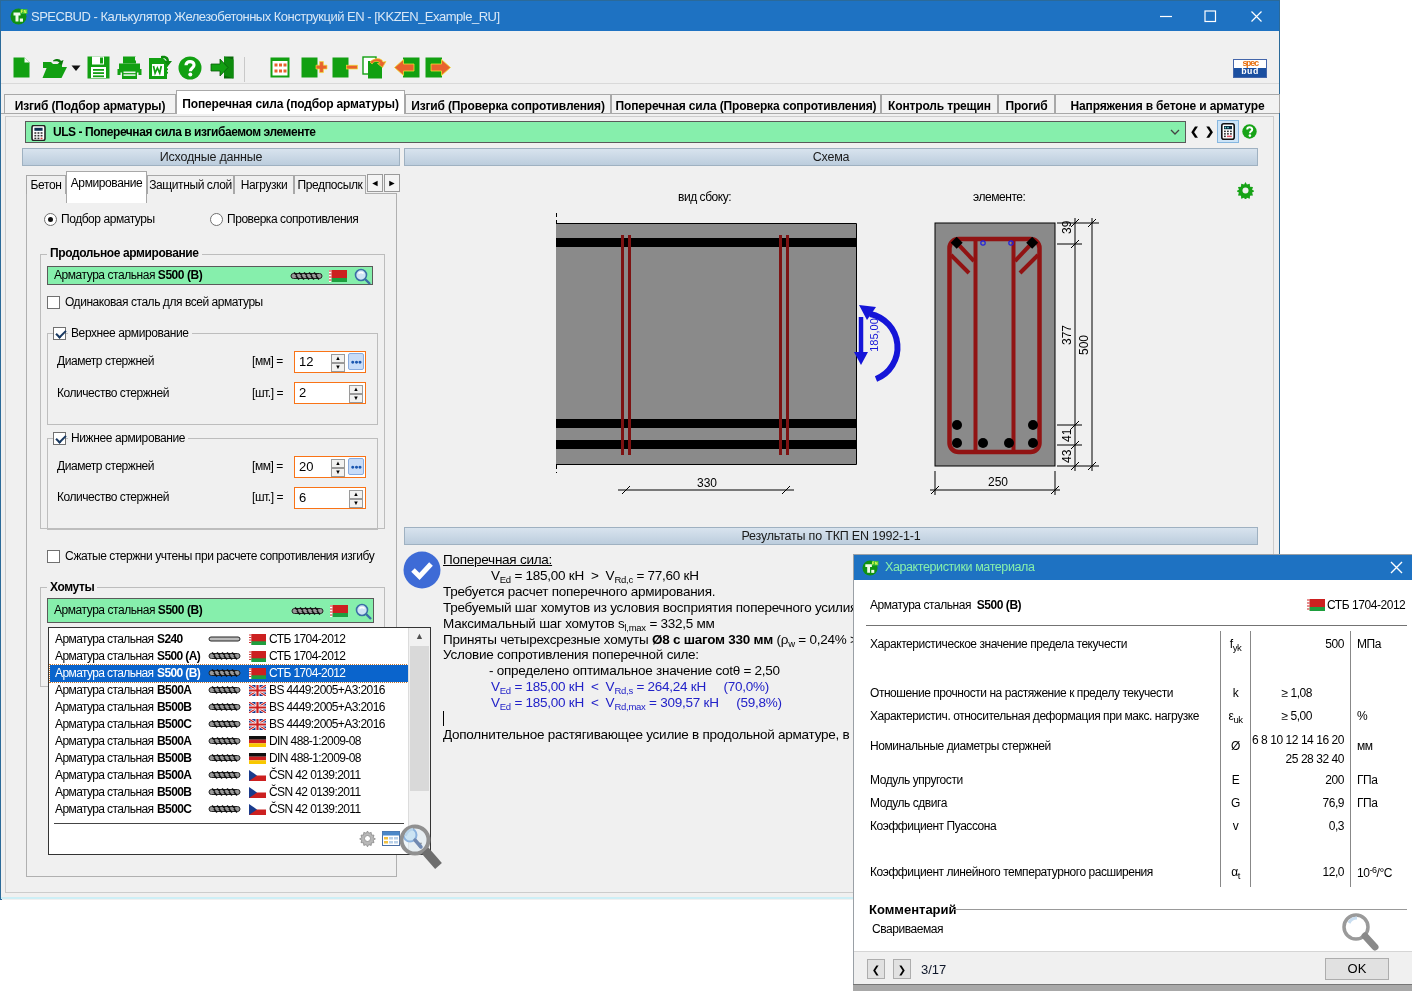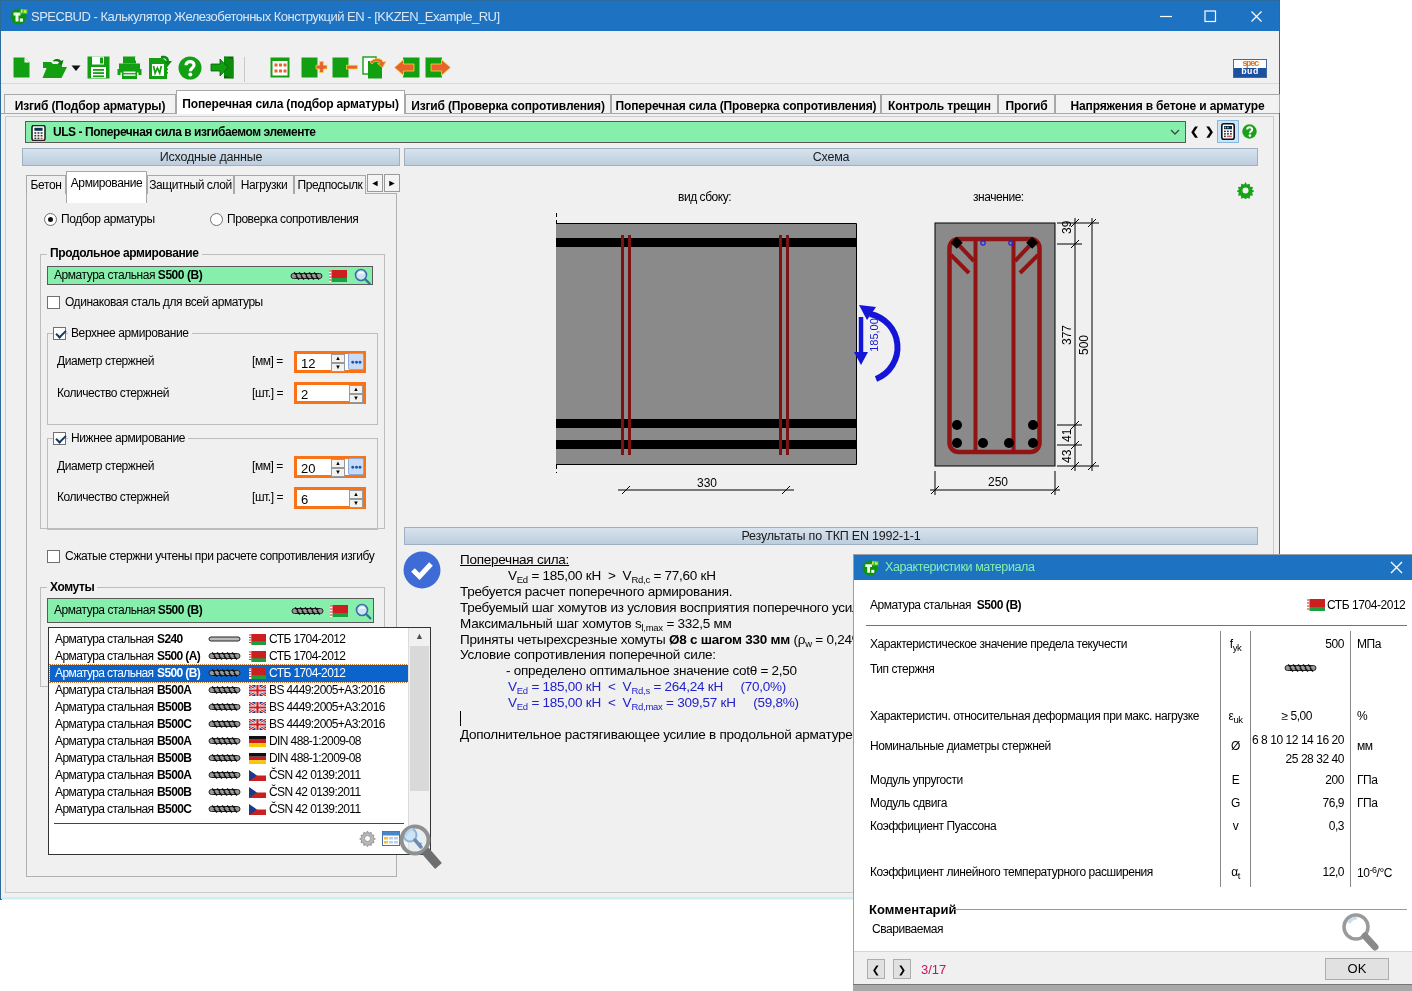--- a/index.html
+++ b/index.html
@@ -22,21 +22,21 @@
 .panelborder{position:absolute;border:1px solid #ccc;}
 .hdr{position:absolute;height:18px;background:linear-gradient(#d8e3ee,#bccddd);border:1px solid #9fb1c1;
  font-size:12.5px;letter-spacing:-0.2px;text-align:center;color:#1a1a1a;padding-top:1px;}
 .fs{position:absolute;border:1px solid #bdbdbd;}
 .fslabel{position:absolute;background:#f0f0f0;font-weight:bold;font-size:12px;letter-spacing:-0.4px;padding:0 3px;color:#000;}
 .txt{position:absolute;font-size:12px;letter-spacing:-0.45px;color:#000;white-space:nowrap;}
 .combo{position:absolute;background:#86efac;border:1px solid #5a5a5a;font-size:12px;letter-spacing:-0.45px;}
 .cb{position:absolute;width:13px;height:13px;background:#fff;border:1px solid #707070;}
 .radio{position:absolute;width:13px;height:13px;background:#fff;border:1px solid #707070;border-radius:50%;}
 .radio.sel:after{content:"";position:absolute;left:3px;top:3px;width:5px;height:5px;border-radius:50%;background:#111;}
-.spin{position:absolute;background:#fff;border:3px solid #f97316;font-size:13px;}
+.spin{position:absolute;background:#fff;border:1px solid #f97316;font-size:13px;}
 .sbtn{position:absolute;left:0;width:14px;height:9px;background:#f2f2f1;border:1px solid #9a9a9a;font-size:6px;color:#000;text-align:center;line-height:7px;}
 .dots{position:absolute;width:16px;height:17px;background:#c8dcf8;border:1px solid #88aadd;border-radius:2px;color:#1a56b0;font-weight:bold;font-size:7px;letter-spacing:-0.5px;text-align:center;line-height:15px;overflow:hidden;}
 sub{font-size:9.5px;vertical-align:-3px;line-height:0;display:inline-block;}
 .rtxt{position:absolute;font-size:13.5px;letter-spacing:-0.25px;color:#000;white-space:nowrap;}
 .blue{color:#2222c8;}
 .ltab{position:absolute;top:175px;height:19px;background:#f0f0f0;border:1px solid #a8a8a8;border-bottom:none;font-size:12px;letter-spacing:-0.4px;text-align:center;padding-top:2px;white-space:nowrap;overflow:hidden;}
 .ltab.active{top:171px;height:32px;background:#fff;padding-top:4px;z-index:3;}
 .cb.chk{background:#fff;}
 .cb.chk:after{content:"";position:absolute;left:1.5px;top:2px;width:8px;height:4px;border-left:2px solid #1a3a62;border-bottom:2px solid #1a3a62;transform:rotate(-45deg);}
 .drow{position:absolute;left:0;width:558px;height:20px;font-size:12px;letter-spacing:-0.45px;}
@@ -340,21 +340,21 @@
       <path d="M0 1 h2.5 M0 4 h2.5 M0 7 h2.5 M0 10 h2.5" stroke="#cc2020" stroke-width="1"></path>
     </svg>
  <svg class="abs" style="left:306px;top:3px" width="19" height="19" viewBox="0 0 19 19">
       <circle cx="8" cy="8" r="5.5" fill="#cfe4f4" stroke="#3a6ea5" stroke-width="1.6"></circle>
       <path d="M12 12 l5 5" stroke="#3a6ea5" stroke-width="2.4"></path>
       <path d="M5.5 6.5 a3.5 3.5 0 0 1 5 0" stroke="#fff" stroke-width="1.4" fill="none"></path>
     </svg>
 </div>
 
 <div class="txt" style="left:678px;top:190px">вид сбоку:</div>
-<div class="txt" style="left:973px;top:190px">значение:</div>
+<div class="txt" style="left:973px;top:190px">элементе:</div>
 <svg class="abs" style="left:1237px;top:182px" width="17" height="17" viewBox="0 0 17 17">
     <path fill="#17a317" d="M8.5 0 l1.4 2.6 2.9-0.9 0.2 3 3 0.2-0.9 2.9 2.6 1.4-2.6 1.4 0.9 2.9-3 0.2-0.2 3-2.9-0.9-1.4 2.6-1.4-2.6-2.9 0.9-0.2-3-3-0.2 0.9-2.9-2.6-1.4 2.6-1.4-0.9-2.9 3-0.2 0.2-3 2.9 0.9z"></path>
     <circle cx="8.5" cy="8.5" r="3" fill="#f0f0f0"></circle>
   </svg>
 <svg class="abs" style="left:540px;top:180px" width="380" height="330" viewBox="0 0 380 330">
  <line x1="16.5" y1="33" x2="16.5" y2="293" stroke="#000" stroke-width="1" stroke-dasharray="4 3"></line>
  <rect x="16" y="43" width="300" height="242" fill="#8a8a8a"></rect>
  <path d="M16 43.5 h300.5 v241 h-300.5" fill="none" stroke="#000" stroke-width="1"></path>
  <rect x="16" y="58" width="300" height="9" fill="#000"></rect>
  <rect x="16" y="239" width="300" height="9" fill="#000"></rect>
@@ -432,21 +432,21 @@
   <text transform="translate(168 175) rotate(-90)">500</text>
   <text x="68" y="306">250</text>
  </g>
 </svg>
 
 <div class="hdr" style="left:404px;top:527px;width:854px">Результаты по ТКП EN 1992-1-1</div>
 <svg class="abs" style="left:403px;top:551px" width="38" height="38" viewBox="0 0 38 38">
     <circle cx="19" cy="19" r="18.5" fill="#3e6bd6"></circle>
     <path d="M10 19 l6.5 6.5 L28 13" stroke="#fff" stroke-width="5" fill="none"></path>
   </svg>
-<div class="rtxt" style="left:460px;top:552px;line-height:15.9px">
+<div class="rtxt" style="left:443px;top:552px;line-height:15.9px">
 <span style="text-decoration:underline">Поперечная сила:</span><br>
 <span style="margin-left:48px">V<sub>Ed</sub> = 185,00 кН &nbsp;&gt;&nbsp; V<sub>Rd,c</sub> = 77,60 кН</span><br>
 Требуется расчет поперечного армирования.<br>
 Требуемый шаг хомутов из условия восприятия поперечного усилия s<sub>w</sub><br>
 Максимальный шаг хомутов s<sub>l,max</sub> = 332,5 мм<br>
 Приняты четырехсрезные хомуты <b>Ø8 с шагом 330 мм</b> (ρ<sub>w</sub> = 0,24% &gt;<br>
 Условие сопротивления поперечной силе:<br>
 <span style="margin-left:46px">- определено оптимальное значение cotθ = 2,50</span><br>
 <span class="blue" style="margin-left:48px">V<sub>Ed</sub> = 185,00 кН &nbsp;&lt;&nbsp; V<sub>Rd,s</sub> = 264,24 кН &nbsp;&nbsp;&nbsp;&nbsp;(70,0%)</span><br>
 <span class="blue" style="margin-left:48px">V<sub>Ed</sub> = 185,00 кН &nbsp;&lt;&nbsp; V<sub>Rd,max</sub> = 309,57 кН &nbsp;&nbsp;&nbsp;&nbsp;(59,8%)</span><br>
@@ -785,37 +785,24 @@
  <div class="abs" style="left:12px;top:70px;width:541px;height:1px;background:#737373"></div>
  <div class="abs" style="left:366px;top:76px;width:1px;height:256px;background:#888"></div>
  <div class="abs" style="left:396px;top:76px;width:1px;height:256px;background:#888"></div>
  <div class="abs" style="left:496px;top:76px;width:1px;height:256px;background:#888"></div>
  <div class="drow" style="top:80px">
       <span class="dl">Характеристическое значение предела текучести</span>
       <span class="ds">f<sub>yk</sub></span>
       <span class="dv">500</span>
       <span class="du">МПа</span>
     </div>
- <div class="drow" style="top:105px">
-      <span class="dl">Тип стержня</span>
-      <span class="dv" style="right:95px"><svg width="33" height="10" viewBox="0 0 33 10">
-          <rect x="1" y="2.5" width="31" height="5" rx="2.5" fill="#999" stroke="#222" stroke-width="1"></rect>
-          <g stroke="#111" stroke-width="1.6">
-            <path d="M4 1.5 l3 3"></path>
-            <path d="M9 1.5 l3 3"></path>
-            <path d="M14 1.5 l3 3"></path>
-            <path d="M19 1.5 l3 3"></path>
-            <path d="M24 1.5 l3 3"></path>
-            <path d="M6 5 l3 3.5"></path>
-            <path d="M11 5 l3 3.5"></path>
-            <path d="M16 5 l3 3.5"></path>
-            <path d="M21 5 l3 3.5"></path>
-            <path d="M26 5 l3 3.5"></path>
-          </g>
-        </svg></span>
+ <div class="drow" style="top:129px">
+      <span class="dl">Отношение прочности на растяжение к пределу текучести</span>
+      <span class="ds">k</span>
+      <span class="dv" style="right:100px">≥ 1,08</span>
     </div>
  <div class="drow" style="top:152px">
       <span class="dl">Характеристич. относительная деформация при макс. нагрузке</span>
       <span class="ds">ε<sub>uk</sub></span>
       <span class="dv" style="right:100px">≥ 5,00</span>
       <span class="du">%</span>
     </div>
  <div class="drow" style="top:176px">
       <span class="dl" style="top:8px">Номинальные диаметры стержней</span>
       <span class="ds" style="top:8px">Ø</span>
@@ -852,16 +839,16 @@
  <div class="abs" style="left:99px;top:354px;width:454px;height:1px;background:#999"></div>
  <div class="txt" style="left:18px;top:367px">Свариваемая</div>
  <svg class="abs" style="left:483px;top:355px" width="46" height="46" viewBox="0 0 46 46">
       <circle cx="19" cy="17" r="12" fill="none" stroke="#9a9a9a" stroke-width="3.5"></circle>
       <path d="M28 26 l10 11" stroke="#8a8a8a" stroke-width="7" stroke-linecap="round"></path>
       <path d="M12 13 a9 9 0 0 1 8 -5" stroke="#c8ddf0" stroke-width="3" fill="none"></path>
     </svg>
  <div class="abs" style="left:0;top:396px;width:558px;height:33px;background:#f0f0f0;border-top:1px solid #d5d5d5"></div>
  <div class="dbtn" style="left:13px;top:404px">❮</div>
  <div class="dbtn" style="left:39px;top:404px">❯</div>
- <div class="abs" style="left:67px;top:407px;font-size:13px;color:#be185d">3/17</div>
+ <div class="abs" style="left:67px;top:407px;font-size:13px;color:#0f172a">3/17</div>
  <div class="dbtn" style="left:471px;top:403px;width:64px;height:22px;font-size:13px;line-height:20px">OK</div>
  <div class="abs" style="left:-1px;top:429px;width:560px;height:8px;background:#a8a8a8;border-top:1px solid #767676"></div>
 </div>
 
 </body></html>

